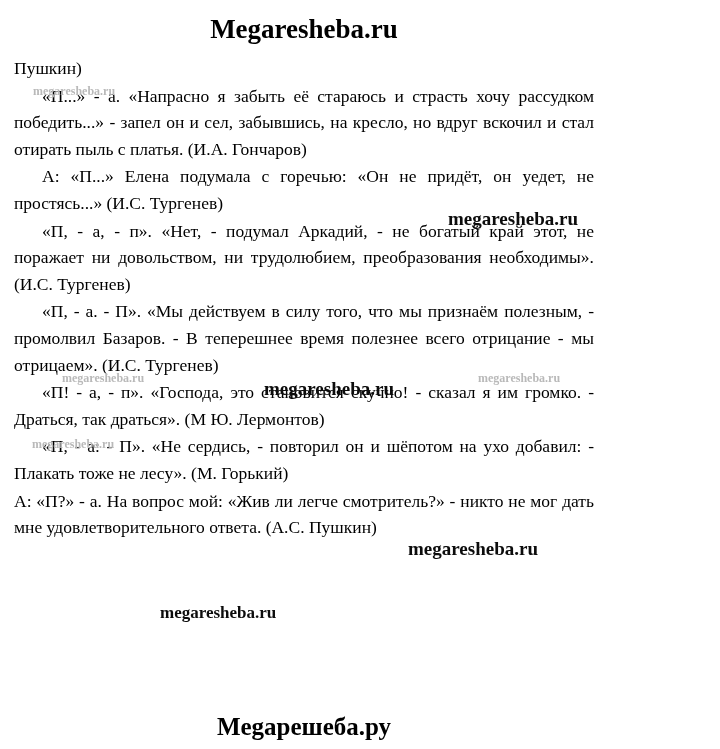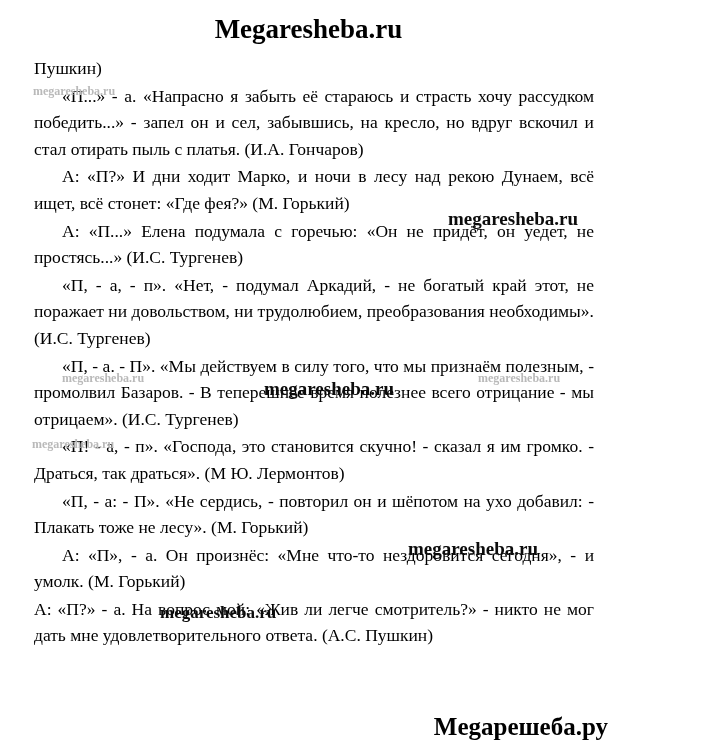--- a/index.html
+++ b/index.html
@@ -13,51 +13,51 @@
     font-family: "Liberation Serif", serif;
     color: #000000;
     position: relative;
     overflow: hidden;
   }
   .page {
     position: relative;
     width: 608px;
     height: 749px;
     box-sizing: border-box;
-    padding: 10px 14px 0 23px;
+    padding: 10px 14px 0 14px;
   }
   .site-header {
     text-align: center;
     font-family: "Liberation Serif", serif;
     font-size: 27px;
     font-weight: bold;
     letter-spacing: 0px;
     color: #000;
     margin: 4px 0 10px 0;
   }
   .site-footer {
     position: absolute;
     left: 0;
     right: 0;
     bottom: 8px;
-    text-align: right;
+    text-align: center;
     font-family: "Liberation Serif", serif;
     font-size: 25px;
     font-weight: bold;
     color: #000;
   }
   .body-text {
     font-size: 17.5px;
     line-height: 1.52;
     text-align: justify;
     position: relative;
     z-index: 2;
   }
   .para {
-    margin: 0 0 1px 11px;
+    margin: 0 0 1px 0;
     text-indent: 0;
   }
   .para.ind {
     text-indent: 28px;
   }
   
   .wm {
     position: absolute;
     font-family: "Liberation Serif", serif;
     font-weight: bold;
@@ -80,27 +80,25 @@
 </head>
 <body>
 
 <div class="page">
 
   <div class="site-header">Megaresheba.ru</div>
 
   <div class="body-text" id="body-text">
       <p class="para">Пушкин)</p>
       <p class="para ind">«П...» - а. «Напрасно я забыть её стараюсь и страсть хочу рассудком победить...» - запел он и сел, забывшись, на кресло, но вдруг вскочил и стал отирать пыль с платья. (И.А. Гончаров)</p>
-      <p class="para ind">А: «П?» И дни ходит Марко, и ночи в лесу над рекою Дунаем, всё ищет, всё стонет: «Где фея?» (М. Горький)</p>
       <p class="para ind">А: «П...» Елена подумала с горечью: «Он не придёт, он уедет, не простясь...» (И.С. Тургенев)</p>
       <p class="para ind">«П, - а, - п». «Нет, - подумал Аркадий, - не богатый край этот, не поражает ни довольством, ни трудолюбием, преобразования необходимы». (И.С. Тургенев)</p>
       <p class="para ind">«П, - а. - П». «Мы действуем в силу того, что мы признаём полезным, - промолвил Базаров. - В теперешнее время полезнее всего отрицание - мы отрицаем». (И.С. Тургенев)</p>
       <p class="para ind">«П! - а, - п». «Господа, это становится скучно! - сказал я им громко. - Драться, так драться». (М Ю. Лермонтов)</p>
       <p class="para ind">«П, - а: - П». «Не сердись, - повторил он и шёпотом на ухо добавил: - Плакать тоже не лесу». (М. Горький)</p>
-      <p class="para ind">А: «П», - а. Он произнёс: «Мне что-то нездоровится сегодня», - и умолк. (М. Горький)</p>
       <p class="para">А: «П?» - а. На вопрос мой: «Жив ли легче смотритель?» - никто не мог дать мне удовлетворительного ответа. (А.С. Пушкин)</p>
     </div>
 
   <div class="site-footer">Мegaрешеба.ру</div>
 
   <div id="watermark-layer">
       <div class="wm wm-gray" style="left: 33px; top: 84px;">megaresheba.ru</div>
       <div class="wm wm-dark" style="left: 448px; top: 208px;">megaresheba.ru</div>
       <div class="wm wm-gray" style="left: 62px; top: 371px;">megaresheba.ru</div>
       <div class="wm wm-gray" style="left: 478px; top: 371px;">megaresheba.ru</div>

